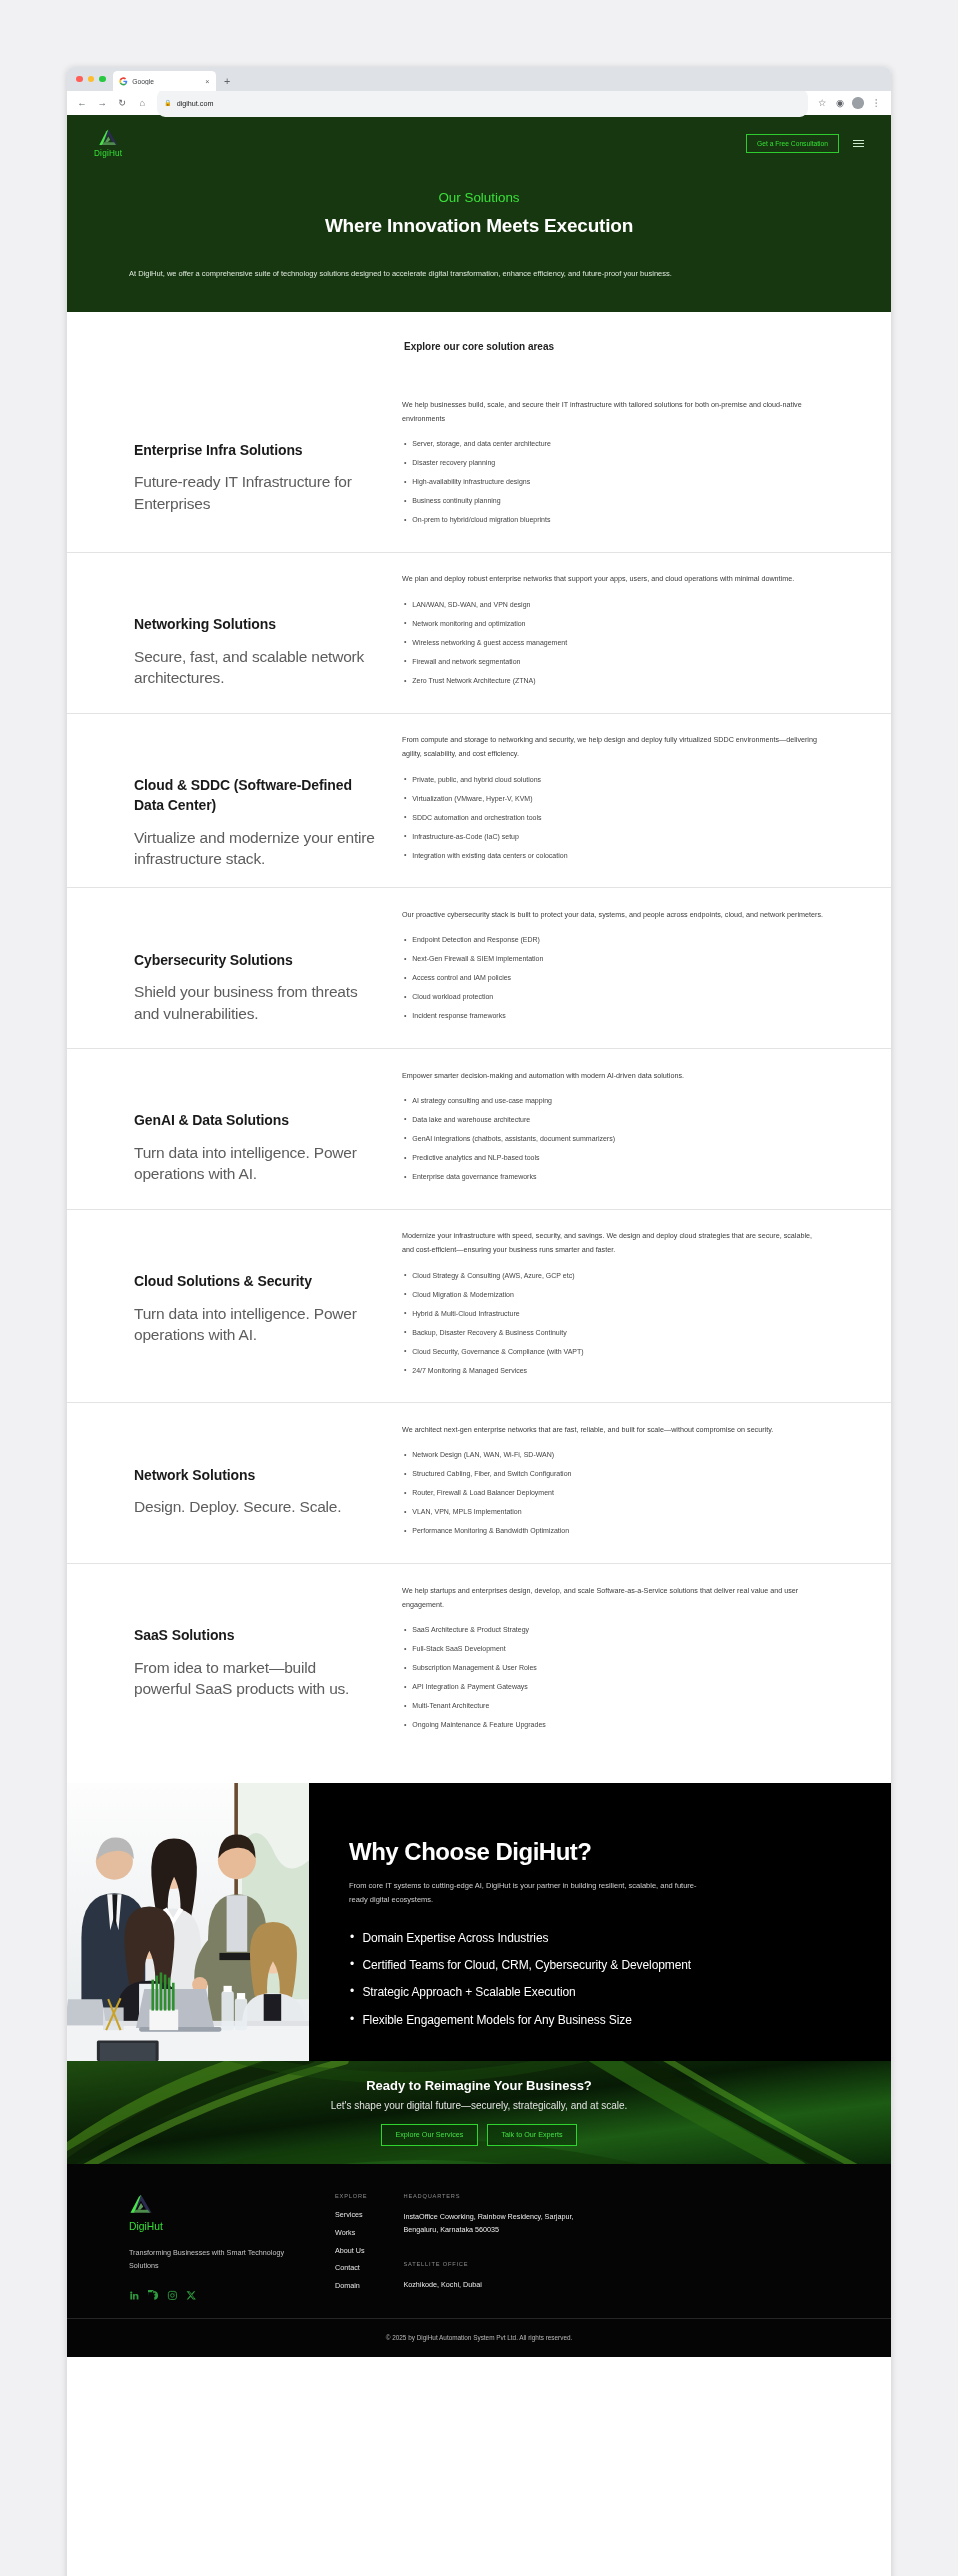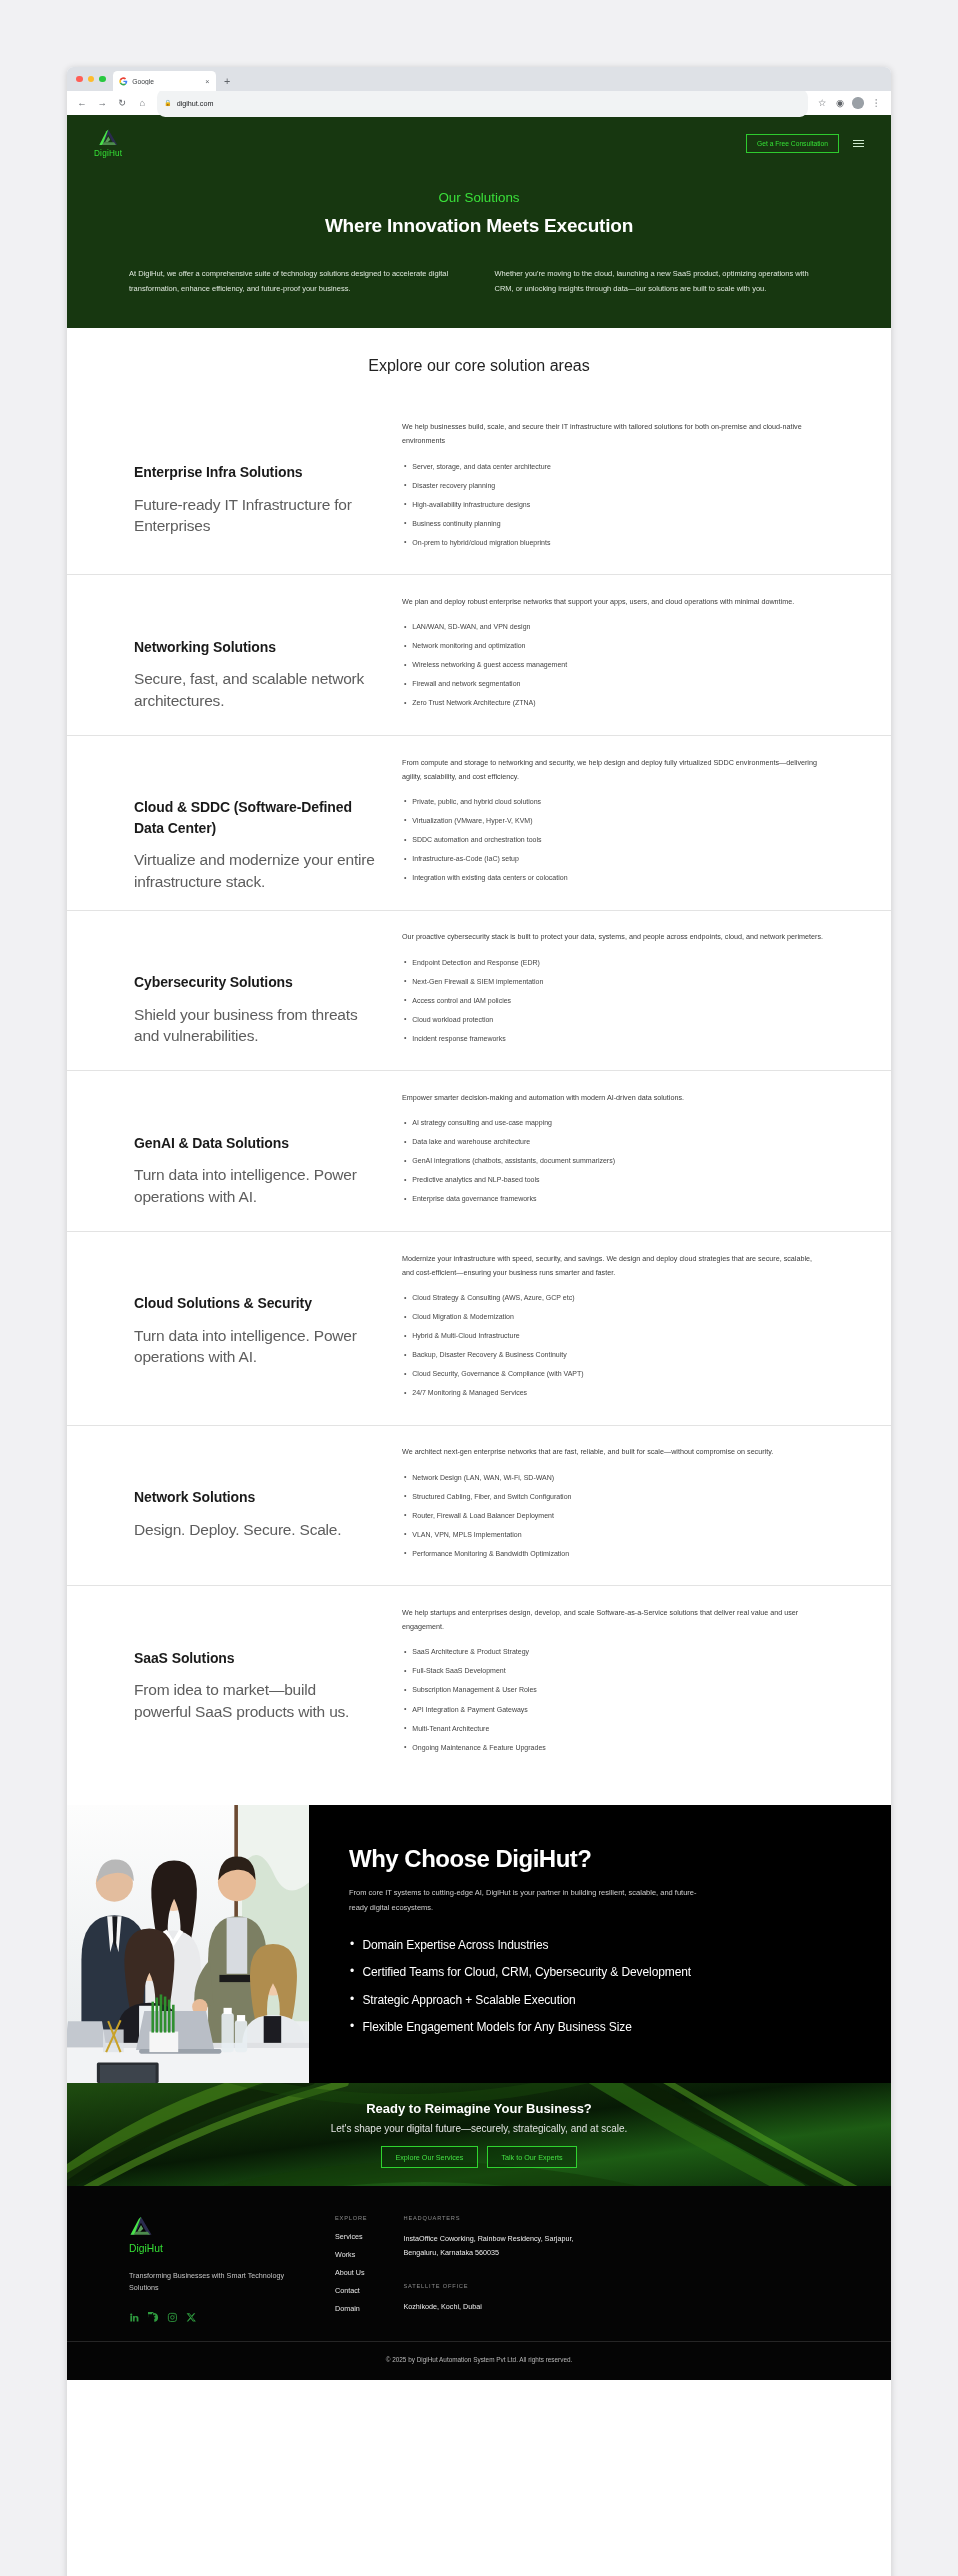--- a/index.html
+++ b/index.html
@@ -53,36 +53,36 @@
   .hdr-right{ display:flex; align-items:center; gap:13.4px; }
   .burger { display:flex; flex-direction:column; gap:2.1px; cursor:pointer; }
   .burger span{ display:block; width:11.3px; height:1px; background:#cfe9cf; }
   .eyebrow { text-align:center; color:#3ae03a; font-size:13.4px; margin-top:32px; }
   .herotitle { text-align:center; color:#fff; font-size:19px; font-weight:bold; margin-top:9.3px; letter-spacing:-0.2px;}
   .herocols { display:flex; gap:31px; padding:29px 62px 0 62px; }
   .herocol { flex:1; color:#dfe8dd; font-size:7.5px; line-height:2.05; }
 
   
   .solutions { background:#fff; padding:29px 0 26px 0; }
-  .sectiontitle { text-align:center; font-size:16px; color:#222; font-weight:400; margin-bottom:26px; }
+  .sectiontitle { text-align:center; font-size:10px; color:#222; font-weight:700; margin-bottom:26px; }
   .srow { display:flex; gap:26px; padding:17.5px 67px; border-top:0.5px solid #e3e3e3; }
   .srow:first-of-type{ border-top:none; }
   .sleft { width:242px; flex:none; }
   .skicker { font-size:14px; font-weight:bold; color:#1a1a1a; letter-spacing:-0.1px; line-height:1.45;margin-top:44px; }
   .sheadline { font-size:15.5px; color:#5d5d5d; font-weight:300; line-height:1.38; margin-top:11.3px; letter-spacing:-0.2px; }
   .sright { flex:1; padding-top:2.1px; }
   .sdesc { font-size:7.2px; color:#3a3a3a; line-height:1.95; }
   .sbullets { list-style:none; margin-top:13.4px; }
   .sbullets li { font-size:7px; color:#444; line-height:1.55; margin-bottom:8.2px; padding-left:10.3px; position:relative; }
   .sbullets li:before { content:"•"; position:absolute; left:2.1px; top:-0.5px; color:#555; }
 
   
   .why { display:flex; background:#000; height:278px; }
   .whyimg { width:242px; flex:none; position:relative; overflow:hidden; background:#c9ccd1; }
-  .whytext { flex:1; padding:40px 36px 0 40px; color:#fff; }
+  .whytext { flex:1; padding:55px 36px 0 40px; color:#fff; }
   .whytitle { font-size:24px; font-weight:bold; letter-spacing:-0.5px; }
   .whysub { font-size:7.5px; color:#cfcfcf; line-height:1.9; margin-top:13.4px; max-width:355px; }
   .whylist { list-style:none; margin-top:23px; }
   .whylist li { font-size:12px; margin-bottom:13.4px; padding-left:13.4px; position:relative; letter-spacing:-0.1px; }
   .whylist li:before { content:"•"; position:absolute; left:1px; top:-1px; }
 
   
   .ctaband { height:103px; position:relative; overflow:hidden; background:#0b2a09; display:flex; flex-direction:column; align-items:center; justify-content:center; }
   .ctaband .swirl { position:absolute; inset:0; }
   .ctainner{ position:relative; z-index:2; text-align:center; }
@@ -169,21 +169,20 @@
                 <span></span>
                 <span></span>
                 <span></span>
               </div>
           </div>
         </div>
         <div class="eyebrow">Our Solutions</div>
         <h1 class="herotitle">Where Innovation Meets Execution</h1>
         <div class="herocols">
           <p class="herocol">At DigiHut, we offer a comprehensive suite of technology solutions designed to accelerate digital transformation, enhance efficiency, and future-proof your business.</p>
-          <p class="herocol">Whether you're moving to the cloud, launching a new SaaS product, optimizing operations with CRM, or unlocking insights through data—our solutions are built to scale with you.</p>
         </div>
       </section>
 
       <section class="solutions">
         <h2 class="sectiontitle">Explore our core solution areas</h2>
         <div id="solutions-list">
             <div class="srow">
               <div class="sleft">
                 <div class="skicker">Enterprise Infra Solutions</div>
                 <div class="sheadline">Future-ready IT Infrastructure for Enterprises</div>

